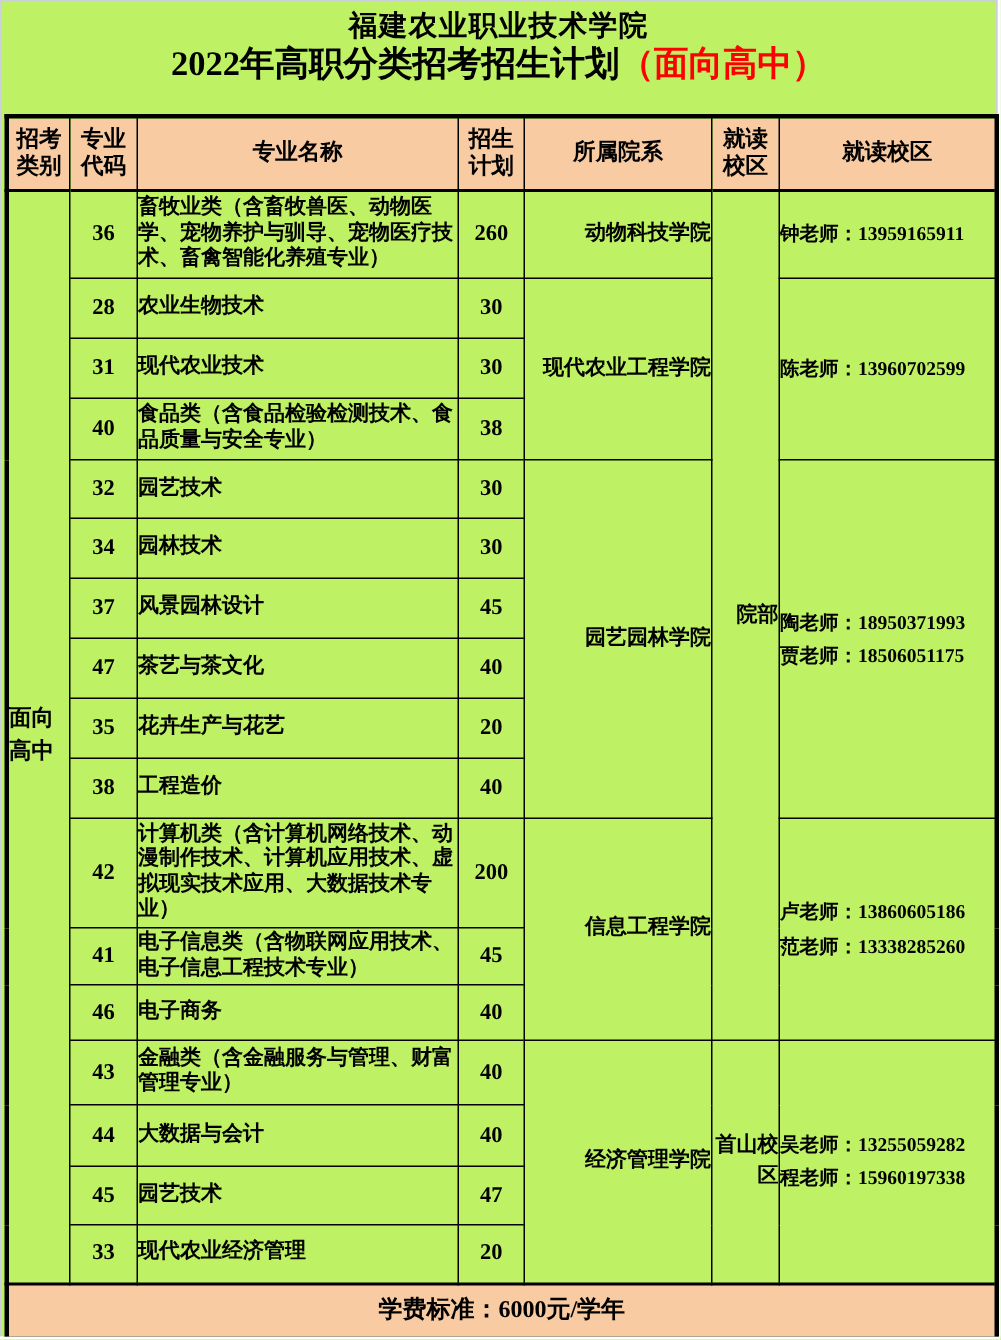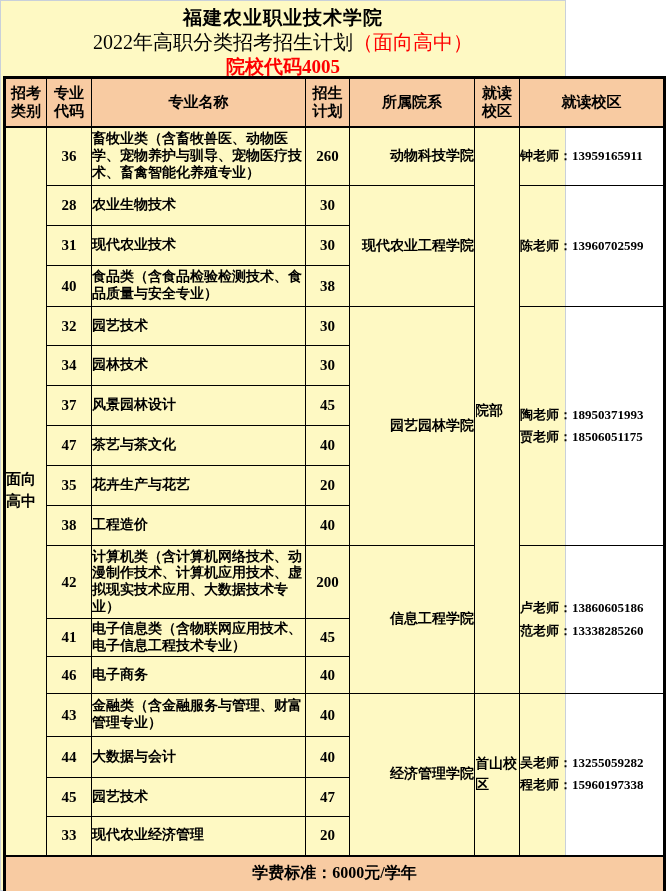--- a/index.html
+++ b/index.html
@@ -1,27 +1,27 @@
 <!DOCTYPE html>
 <html><head>
 <meta charset="utf-8">
 <style>
   html,body{margin:0;padding:0;background:#ffffff;}
   .page{
     position:relative;
-    width:566px;height:891px;
+    width:665px;height:891px;
     border:1px solid #c9d0da;
     box-sizing:border-box;
     font-family:"Liberation Serif","DejaVu Serif",serif;
     color:#000;
-    background:#fef9c3;
+    background:#bef264;
   }
   .title-block{text-align:center;padding-top:4px;height:71px;}
   .t1{font-size:19px;font-weight:bold;line-height:25px;letter-spacing:1px;}
-  .t2{font-size:20px;font-weight:normal;line-height:25px;}
+  .t2{font-size:23px;font-weight:bold;line-height:25px;}
   .t3{font-size:19px;font-weight:bold;line-height:23px;}
   .red{color:#fe0000;}
   table.plan{
     border-collapse:collapse;
     table-layout:fixed;
     width:660px;
     margin-left:2px;
     border:3px solid #000;
   }
   table.plan th, table.plan td{
@@ -35,39 +35,38 @@
     background:#f8cba2;
     font-size:15px;font-weight:bold;
     text-align:center;line-height:1.25;
     border-bottom:2px solid #000 !important;
     padding:2px 1px;
   }
   td.cat{font-size:15px;font-weight:bold;line-height:1.45;}
   td.num{text-align:center;font-size:15px;font-weight:bold;}
   td.name{text-align:left;font-size:14px;font-weight:bold;line-height:1.18;padding:2px 2px 2px 4px;}
   td.dept{text-align:right;font-size:14px;font-weight:bold;line-height:1.3;}
-  td.campus{text-align:left;font-size:14px;font-weight:bold;line-height:1.5;padding:0 1px;border-radius:20px;}
+  td.campus{text-align:right;font-size:14px;font-weight:bold;line-height:1.5;padding:0 1px;}
   td.phone{text-align:left;font-size:13px;font-weight:bold;line-height:1.7;padding-left:6px;}
   tr.foot td{
     background:#f8cba2;
     text-align:center;
     font-size:16px;font-weight:bold;
     border-top:2px solid #000;
     height:34px;
   }
 </style>
 </head>
 <body>
 
 <div class="page">
 
   <div class="title-block">
     <div class="t1">福建农业职业技术学院</div>
     <div class="t2"><span>2022年高职分类招考招生计划</span><span class="red">（面向高中）</span></div>
-    <div class="t3 red">院校代码4005</div>
   </div>
 
   <table class="plan">
     <colgroup>
       <col style="width:42px">
         <col style="width:45px">
         <col style="width:214px">
       <col style="width:44px">
         <col style="width:125px">
         <col style="width:45px">

